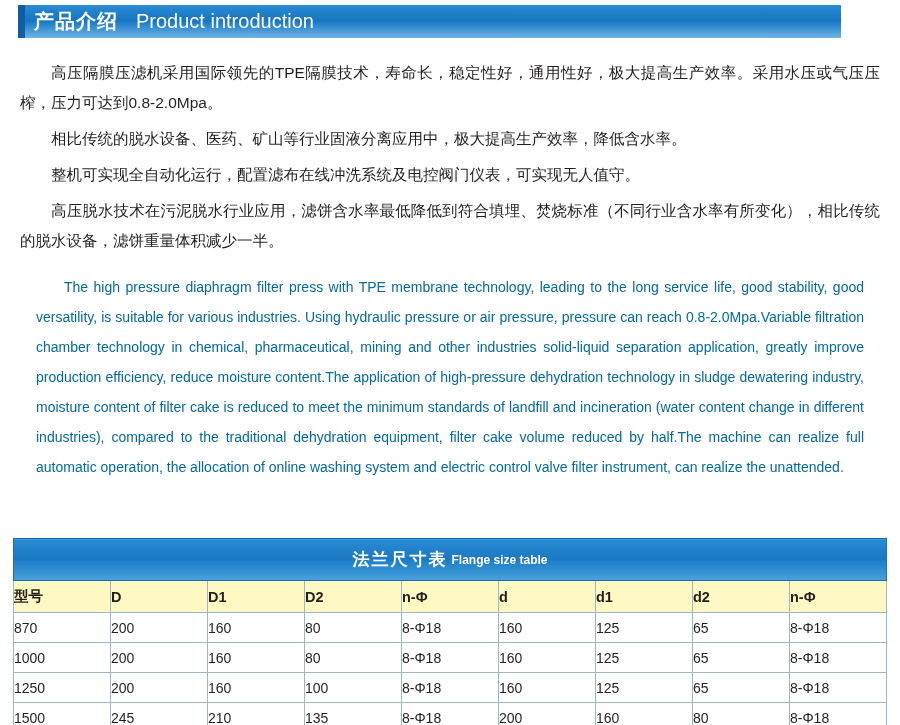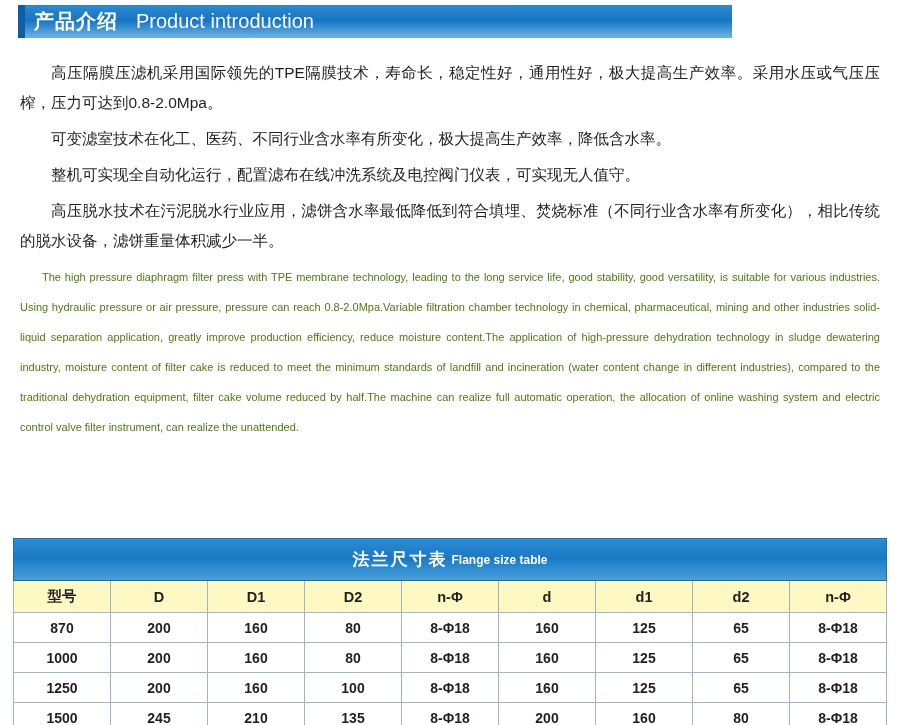--- a/index.html
+++ b/index.html
@@ -17,21 +17,21 @@
   .page {
     position: relative;
     width: 900px;
     height: 725px;
     box-sizing: border-box;
   }
 
   
   .header {
     position: relative;
-    width: 732px;
+    width: 841px;
     height: 44px;
     overflow: hidden;
   }
   .header-bg {
     position: absolute;
     left: 18px;
     top: 5px;
     width: 882px;
     height: 33px;
     background: linear-gradient(to bottom, #2a8bd4 0%, #1874c0 48%, #1b7cc8 52%, #6fb4e4 100%);
@@ -82,43 +82,42 @@
   }
   p.cn {
     margin: 0 0 6px 0;
     font-size: 15.5px;
     line-height: 30px;
     text-indent: 2em;
     text-align: justify;
     color: #231f20;
   }
   p.en {
-    margin: 0;
-    font-size: 11px;
+    margin: 16px;
+    font-size: 14px;
     line-height: 30px;
     text-align: justify;
     text-indent: 2em;
-    color: #4d7c0f;
+    color: #0369a1;
   }
 
   
   .table-wrap {
     position: absolute;
     left: 13px;
     top: 538px;
     width: 874px;
   }
   table.flange {
     border-collapse: collapse;
     width: 874px;
     table-layout: fixed;
   }
   table.flange td, table.flange th {
     border: 1px solid #9fb6c8;
-    text-align: center;
     font-size: 14px;
     color: #231f20;
     height: 29px;
     padding: 0;
   }
   .tbl-title {
     background: linear-gradient(to bottom, #2a8bd4 0%, #1a77c3 50%, #1d80ca 52%, #4aa0da 100%);
     border: 1px solid #1a6fae !important;
     height: 41px !important;
     color: #ffffff !important;
@@ -141,40 +140,39 @@
   }
   tr.head td {
     background: #fef9c3;
     font-weight: bold;
     font-size: 14.5px;
     height: 31px;
   }
   tr.data td {
     background: #ffffff;
     font-size: 14px;
-    font-weight: bold;
   }
 </style>
 </head>
 <body>
 
 <div class="page">
 
   <div class="header">
     <div class="header-bg"></div>
     <div class="header-bar-left"></div>
     <div class="header-text">
       <span class="header-cn">产品介绍</span>
       <span class="header-en">Product introduction</span>
     </div>
   </div>
 
   <div class="content">
     <p class="cn">高压隔膜压滤机采用国际领先的TPE隔膜技术，寿命长，稳定性好，通用性好，极大提高生产效率。采用水压或气压压榨，压力可达到0.8-2.0Mpa。</p>
-    <p class="cn">可变滤室技术在化工、医药、不同行业含水率有所变化，极大提高生产效率，降低含水率。</p>
+    <p class="cn">相比传统的脱水设备、医药、矿山等行业固液分离应用中，极大提高生产效率，降低含水率。</p>
     <p class="cn">整机可实现全自动化运行，配置滤布在线冲洗系统及电控阀门仪表，可实现无人值守。</p>
     <p class="cn">高压脱水技术在污泥脱水行业应用，滤饼含水率最低降低到符合填埋、焚烧标准（不同行业含水率有所变化），相比传统的脱水设备，滤饼重量体积减少一半。</p>
     <p class="en">The high pressure diaphragm filter press with TPE membrane technology, leading to the long service life, good stability, good versatility, is suitable for various industries. Using hydraulic pressure or air pressure, pressure can reach 0.8-2.0Mpa.Variable filtration chamber technology in chemical, pharmaceutical, mining and other industries solid-liquid separation application, greatly improve production efficiency, reduce moisture content.The application of high-pressure dehydration technology in sludge dewatering industry, moisture content of filter cake is reduced to meet the minimum standards of landfill and incineration (water content change in different industries), compared to the traditional dehydration equipment, filter cake volume reduced by half.The machine can realize full automatic operation, the allocation of online washing system and electric control valve filter instrument, can realize the unattended.</p>
   </div>
 
   <div class="table-wrap">
     <table class="flange">
       <tbody>
         <tr>
           <td class="tbl-title" colspan="9">

